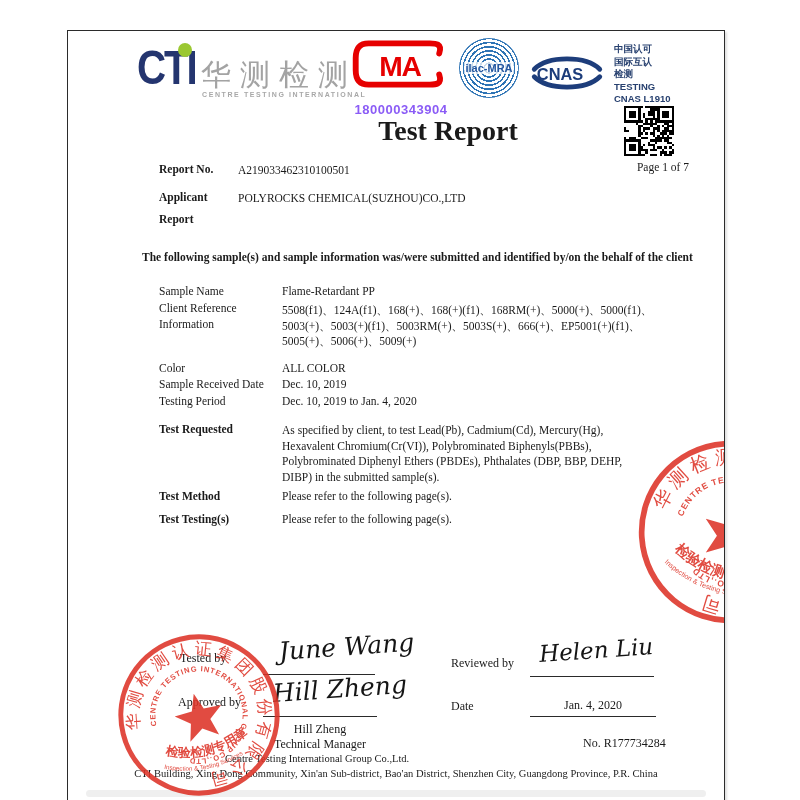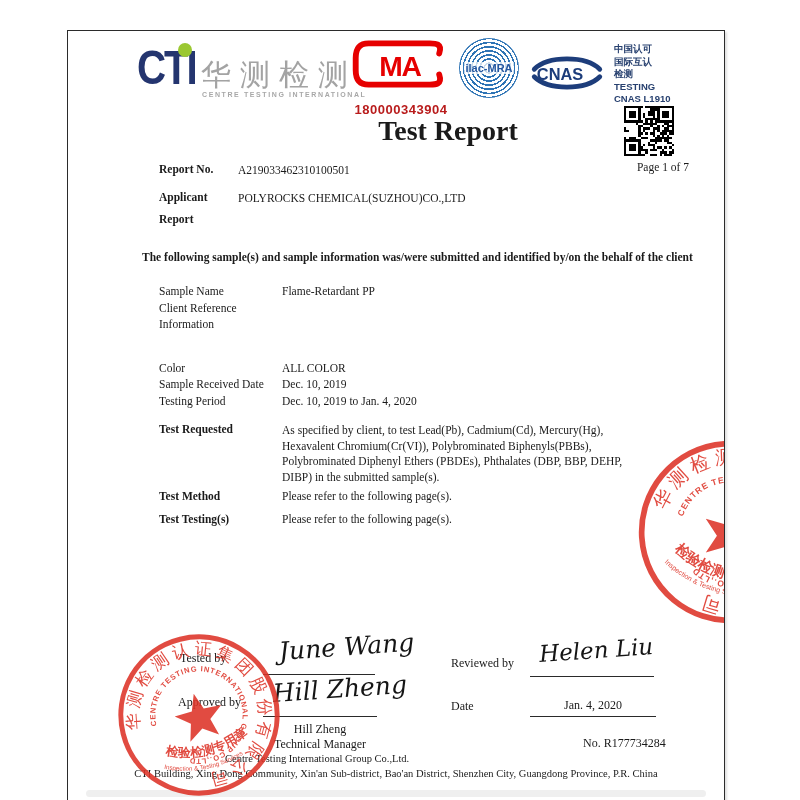--- a/index.html
+++ b/index.html
@@ -11,21 +11,21 @@
   
   .cti-word{left:69px;top:8px;font-family:"Liberation Sans",sans-serif;
     font-weight:bold;font-size:56px;color:#24356f;letter-spacing:-3px;
     transform:scale(.72,.86);transform-origin:left top;}
   .cti-dot{left:110px;top:12px;width:14px;height:14px;border-radius:50%;background:#9bc832;}
   .cti-cn{left:133px;top:24px;font-size:30px;color:#a3a3a3;letter-spacing:9px;
     font-family:"DejaVu Sans",sans-serif;}
   .cti-sub{left:134px;top:60px;font-size:7px;color:#a8a8a8;letter-spacing:1.6px;
     font-family:"Liberation Sans",sans-serif;font-weight:bold;}
   .cma{left:283px;top:8px;width:100px;height:50px;}
-  .cma-num{left:283px;top:71px;width:100px;text-align:center;color:#b91c1c;
+  .cma-num{left:283px;top:71px;width:100px;text-align:center;color:#8b5cf6;
     font-family:"Liberation Sans",sans-serif;font-weight:bold;font-size:13px;letter-spacing:.5px;}
   .doc-title{left:272px;top:84px;width:216px;text-align:center;font-size:28px;font-weight:bold;}
   .ilac{left:391px;top:7px;width:60px;height:60px;border-radius:50%;
     background:repeating-radial-gradient(circle at 50% 50%,
       #2e74b5 0px,#2e74b5 1.5px,#ffffff 1.5px,#ffffff 4.1px);
     display:flex;align-items:center;justify-content:center;}
   .ilac span{font-family:"Liberation Sans",sans-serif;font-weight:bold;font-size:11px;
     color:#2457a0;background:rgba(255,255,255,.75);padding:0 1px;line-height:12px;}
   .cnas{left:462px;top:16px;width:74px;height:52px;}
   .accr{left:546px;top:12px;font-family:"Liberation Sans",sans-serif;font-weight:bold;
@@ -247,20 +247,21 @@
 
   <div class="abs lbl" style="top:182px">Report</div>
 
   <div class="abs statement">The following sample(s) and sample information was/were submitted and identified by/on the behalf of the client</div>
 
   <div class="abs lbl2" style="top:254px">Sample Name</div>
   <div class="abs val2" style="top:254px;white-space:nowrap">Flame-Retardant PP</div>
 
   <div class="abs lbl2" style="top:271px">Client Reference</div>
   <div class="abs lbl2" style="top:287px">Information</div>
+  <div class="abs val2 para" style="top:272px;width:382px">5508(f1)、124A(f1)、168(+)、168(+)(f1)、168RM(+)、5000(+)、5000(f1)、5003(+)、5003(+)(f1)、5003RM(+)、5003S(+)、666(+)、EP5001(+)(f1)、5005(+)、5006(+)、5009(+)</div>
 
   <div class="abs lbl2" style="top:331px">Color</div>
   <div class="abs val2" style="top:331px;white-space:nowrap">ALL COLOR</div>
 
   <div class="abs lbl2" style="top:347px">Sample Received Date</div>
   <div class="abs val2" style="top:347px;white-space:nowrap">Dec. 10, 2019</div>
 
   <div class="abs lbl2" style="top:364px">Testing Period</div>
   <div class="abs val2" style="top:364px;white-space:nowrap">Dec. 10, 2019 to Jan. 4, 2020</div>
 

